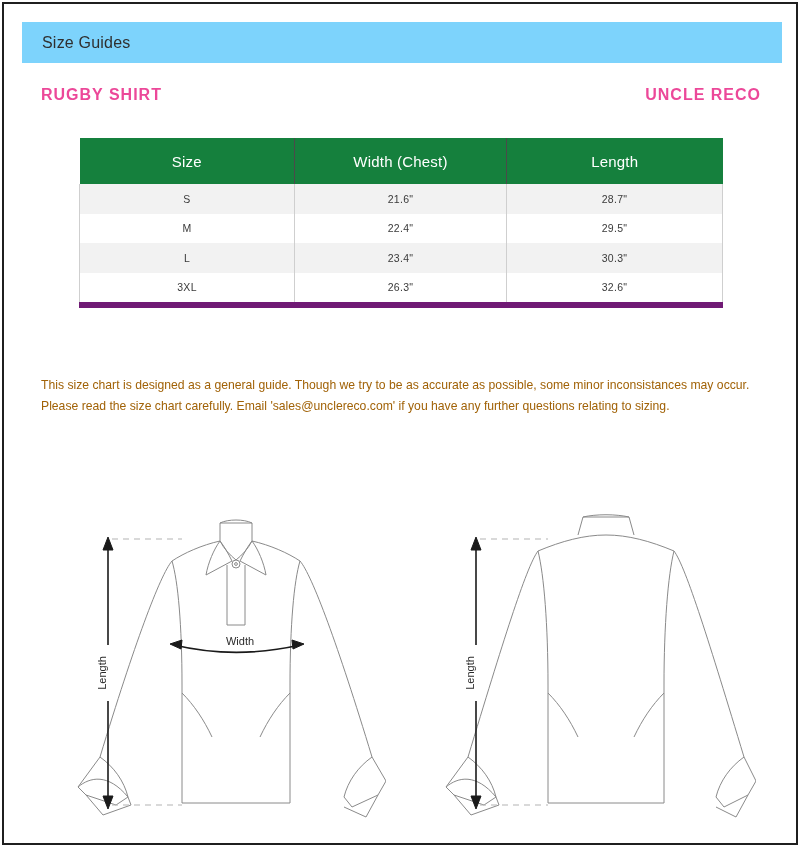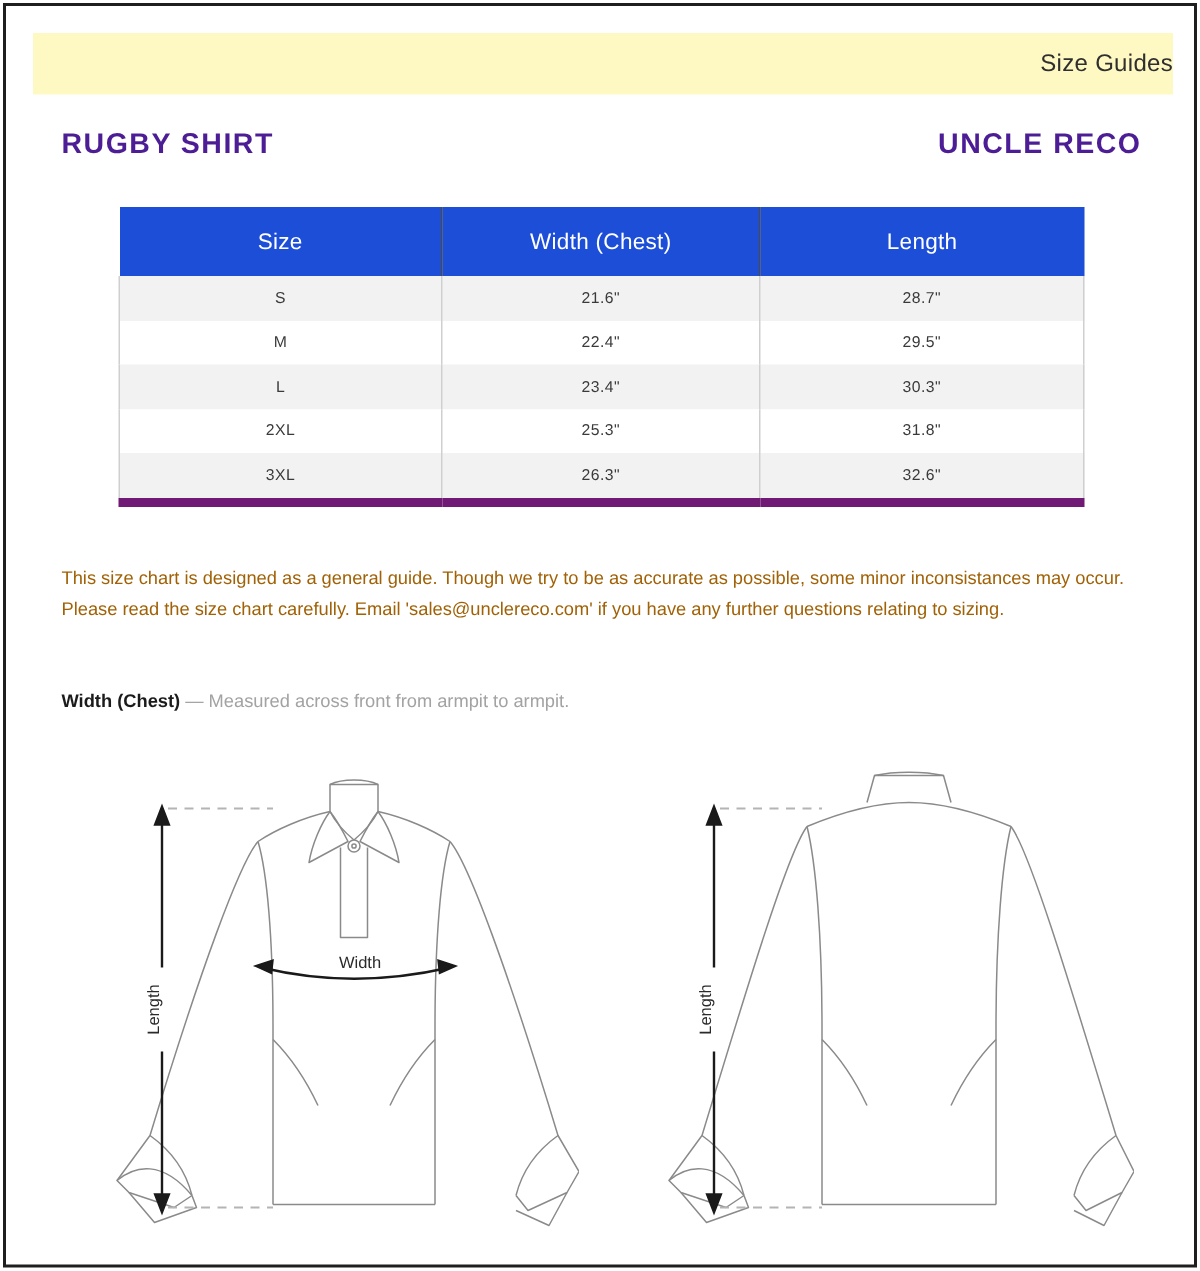--- a/index.html
+++ b/index.html
@@ -31,61 +31,60 @@
     pointer-events: none;
   }
 
   
   .header-bar {
     position: absolute;
     left: 22px;
     top: 22px;
     width: 760px;
     height: 41px;
-    background: #fef9c3;
+    background: #7dd3fc;
     display: flex;
     align-items: center;
-    justify-content: flex-end;
   }
   .header-title {
     font-size: 16px;
     color: #2f2f2f;
     font-weight: 400;
     padding-left: 20px;
     letter-spacing: 0.2px;
   }
 
   
   .title-row {
     position: absolute;
     left: 41px;
     top: 86px;
     width: 720px;
     display: flex;
     justify-content: space-between;
     align-items: baseline;
   }
   .product-name, .brand-name {
-    font-size: 19px;
+    font-size: 16px;
     font-weight: 700;
-    color: #4c1d95;
+    color: #ec4899;
     letter-spacing: 1.0px;
   }
 
   
   .size-table {
     position: absolute;
     left: 79px;
     top: 138px;
     width: 643px;
     border-collapse: collapse;
     table-layout: fixed;
   }
   .size-table th {
-    background: #1d4ed8;
+    background: #15803d;
     color: #ffffff;
     font-size: 15px;
     font-weight: 400;
     height: 44px;
     text-align: center;
     border-right: 1px solid #4a4a4a;
     letter-spacing: 0.2px;
   }
   .size-table th:last-child { border-right: none; }
   .size-table td {
@@ -190,38 +189,30 @@
         <td>M</td>
         <td>22.4"</td>
         <td>29.5"</td>
       </tr>
       <tr>
         <td>L</td>
         <td>23.4"</td>
         <td>30.3"</td>
       </tr>
       <tr>
-        <td>2XL</td>
-        <td>25.3"</td>
-        <td>31.8"</td>
-      </tr>
-      <tr>
         <td>3XL</td>
         <td>26.3"</td>
         <td>32.6"</td>
       </tr>
     </tbody>
   </table>
 
   <div class="disclaimer">This size chart is designed as a general guide. Though we try to be as accurate as possible, some minor inconsistances may occur. Please read the size chart carefully. Email 'sales@unclereco.com' if you have any further questions relating to sizing.</div>
 
   <div class="def-list">
-    <div class="def-line">
-      <span class="term">Width (Chest)</span><span> — </span><span>Measured across front from armpit to armpit.</span>
-    </div>
   </div>
 
   <div class="diagrams">
 
     <svg class="diagram diagram-front" width="330" height="320" viewBox="0 0 330 320">
       <g fill="none" stroke="#8a8a8a" stroke-width="1" stroke-linejoin="round">
 
         <path d="M116,56 C104,70 78,140 44,252 L22,282 L30,290 L60,300 L72,292"></path>
         <path d="M22,282 C34,272 52,268 72,292"></path>
 

